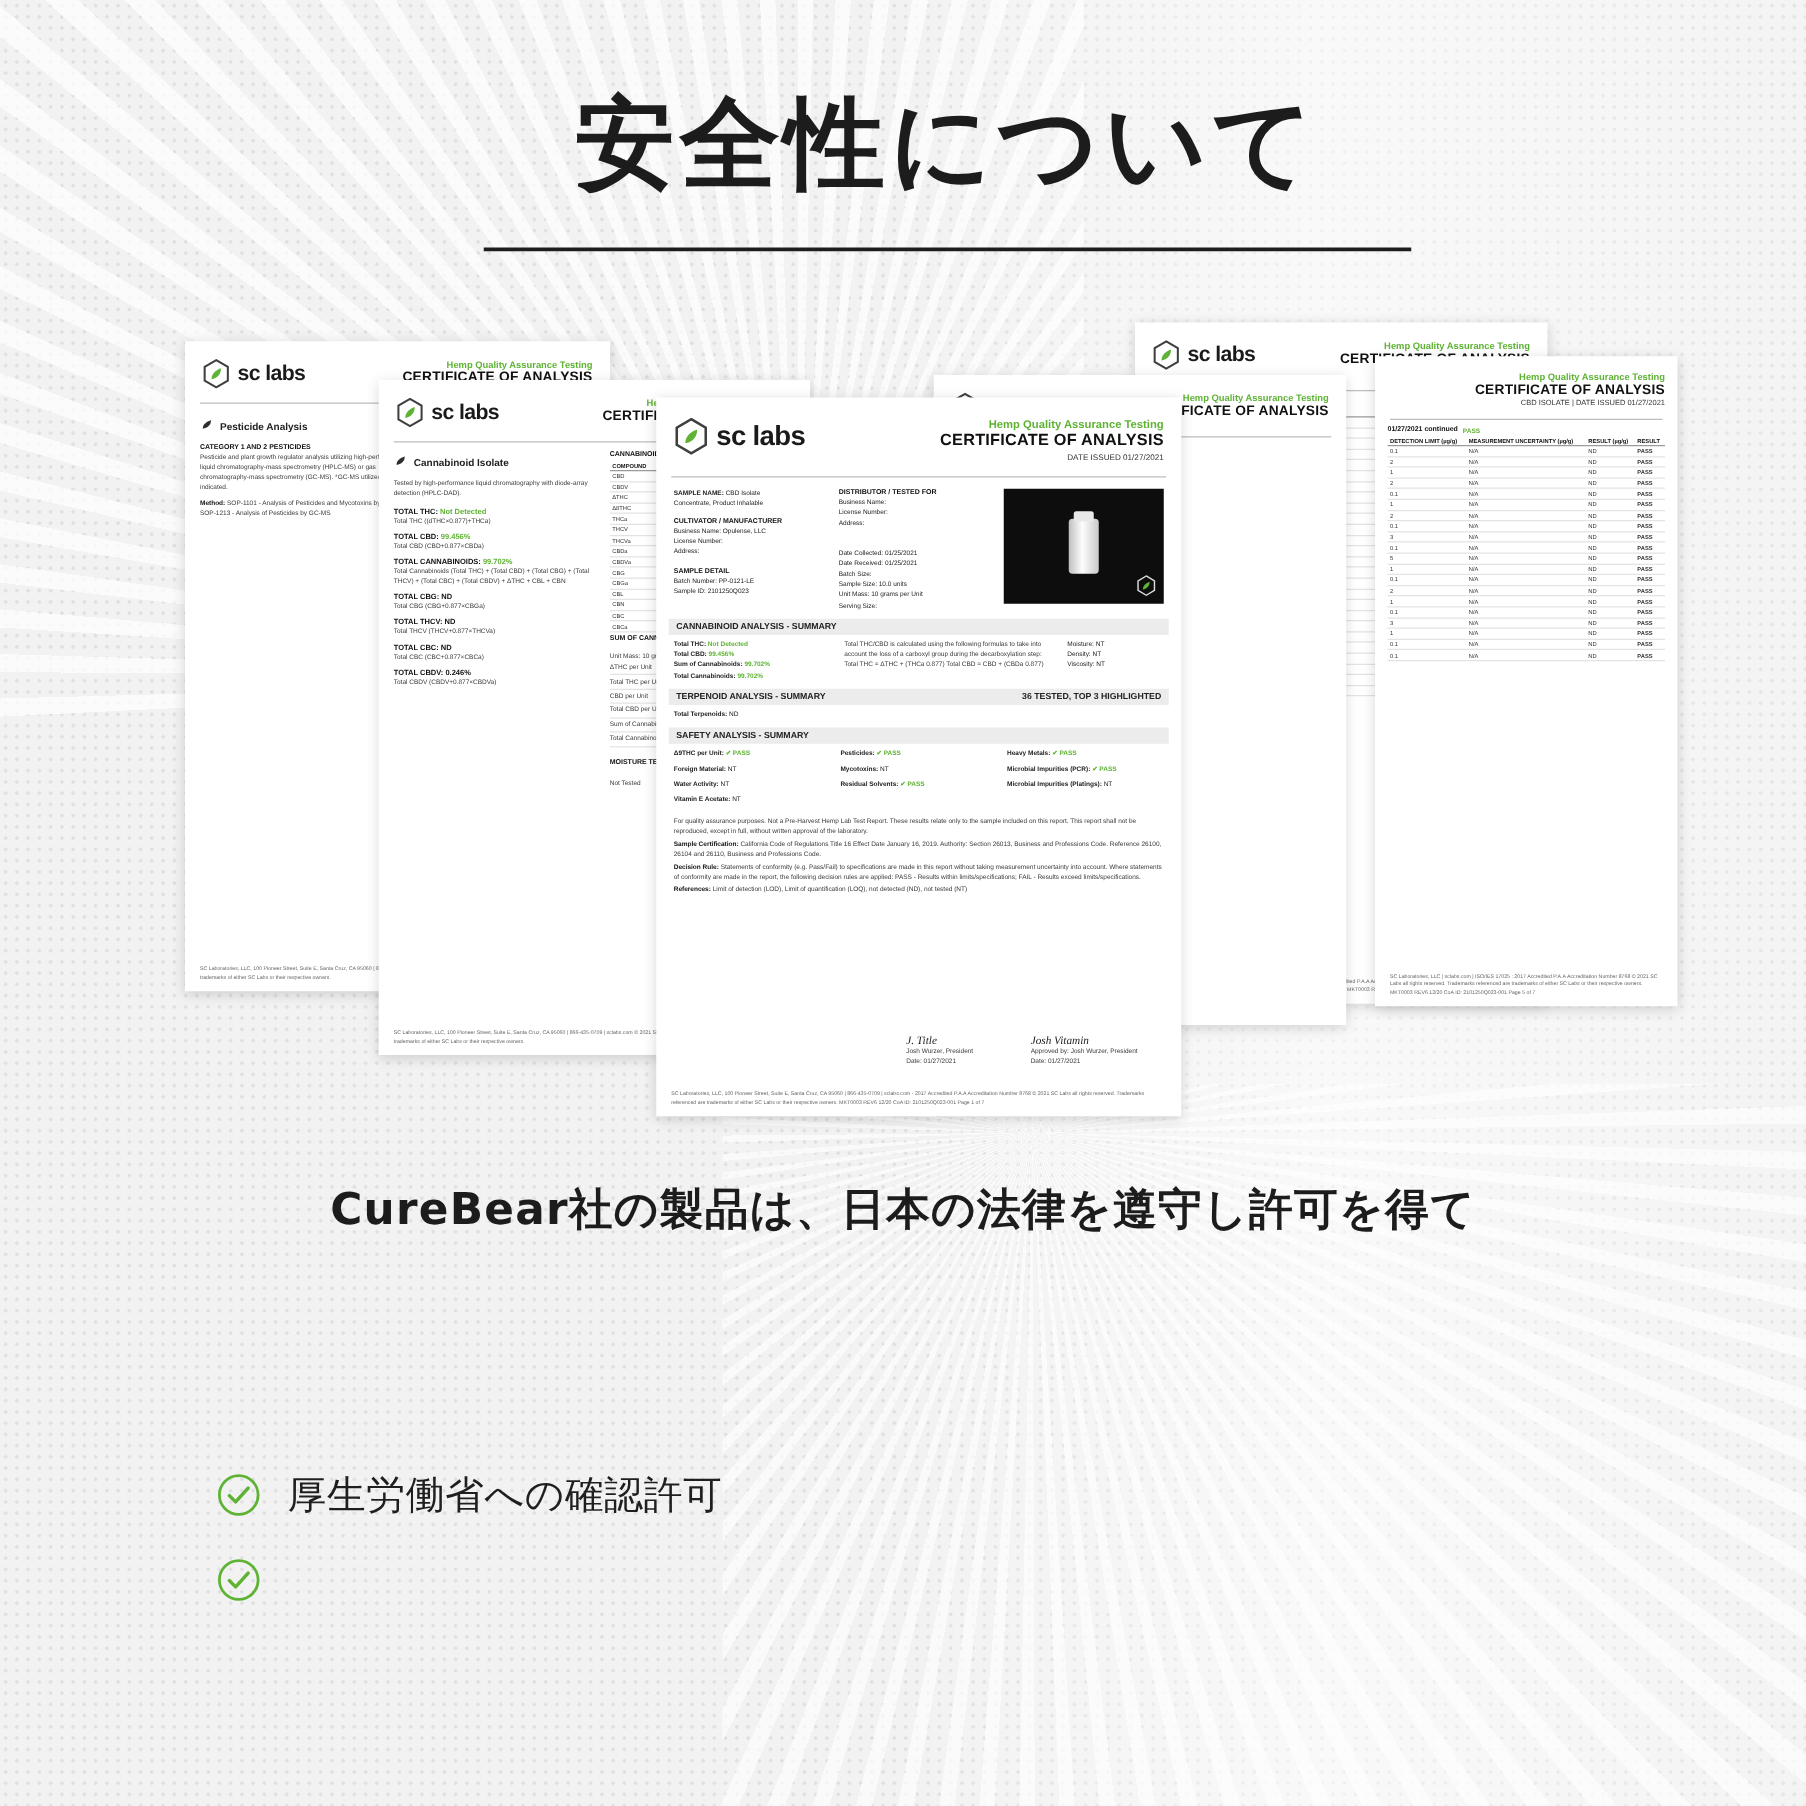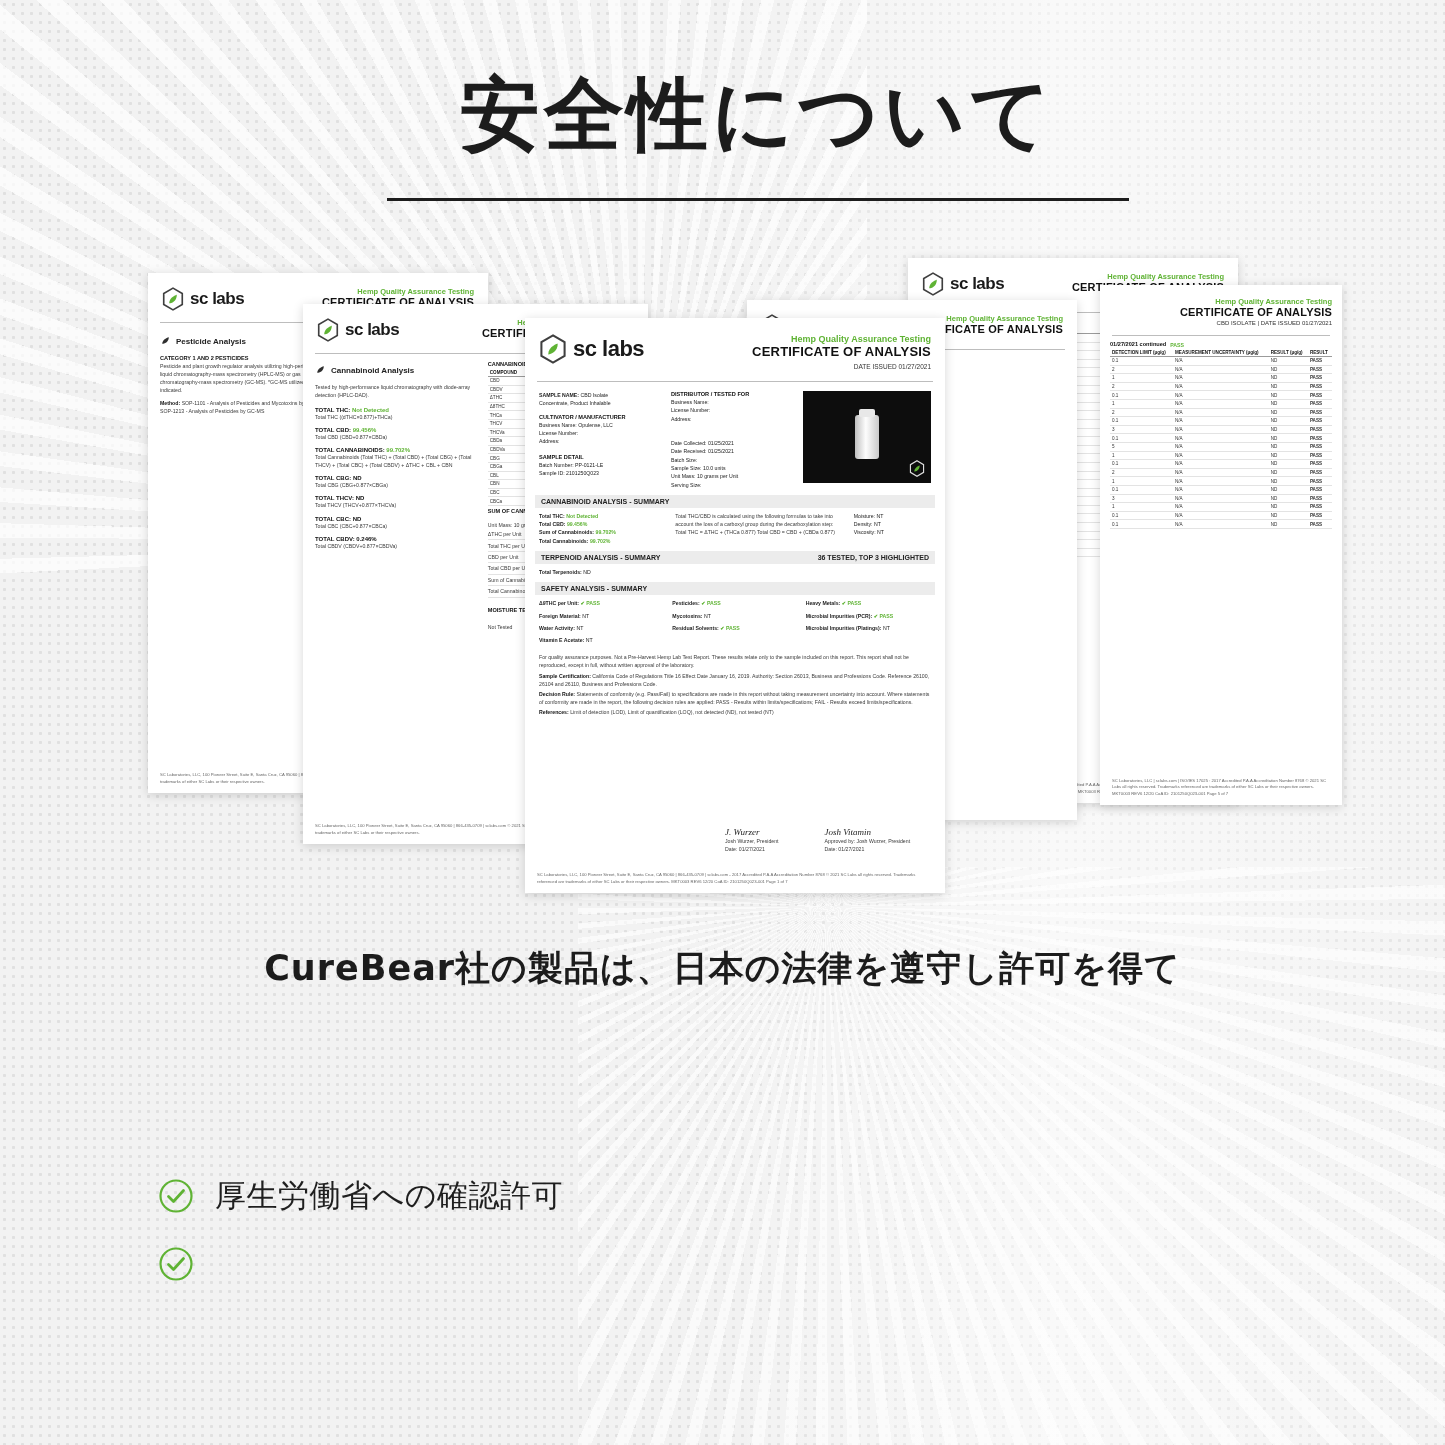--- a/index.html
+++ b/index.html
@@ -84,21 +84,21 @@
   .bottle::before{content:"";position:absolute;left:4px;top:-6px;width:16px;height:8px;background:#e8e8e8;border-radius:2px;}
   .leafbadge{position:absolute;right:6px;bottom:6px;width:16px;height:17px;}
   .sig{font-family:"Liberation Serif", serif;font-style:italic;font-size:9px;color:#1b1b1b;}
   
   .para{position:absolute;left:0;top:940px;width:100%;text-align:center;}
   .para div{
     font-family:"DejaVu Sans", sans-serif;
     font-size:35px;font-weight:700;color:#1c1c1c;line-height:1.62;letter-spacing:1px;
   }
   
-  .checks{position:absolute;left:159px;top:1175px;width:1200px;}
+  .checks{position:absolute;left:174px;top:1175px;width:1200px;}
   .chk{display:flex;align-items:center;margin-bottom:30px;}
   .chk-ico{width:34px;height:34px;flex:none;margin-right:22px;}
   .chk-tx{font-family:"DejaVu Sans", sans-serif;font-size:31px;color:#1f1f1f;letter-spacing:.5px;}
 </style>
 </head>
 <body>
 
 <div class="bg-layer">
   <div class="bg-dots"></div>
   <div class="bg-fan"></div>
@@ -660,21 +660,21 @@
     <div class="rule"></div>
 
     <div style="display:flex;gap:9px;padding:2px 12px 0;">
       <div style="flex:1.05;">
         <div style="display:flex;align-items:center;gap:5px;margin-bottom:4px;">
           <span>
             <svg viewBox="0 0 20 20" width="11" height="11">
                 <path d="M4 16 C4 7, 16 4, 16 4 C16 13, 8 16, 4 16 Z" fill="#2f2f2f"></path>
               </svg>
           </span>
-          <span style="font-size:8px;font-weight:700;">Cannabinoid Analysis</span>
+          <span style="font-size:8px;font-weight:700;">Cannabinoid Isolate</span>
         </div>
         <div class="tiny">Tested by high-performance liquid chromatography with diode-array detection (HPLC-DAD).</div>
         <div id="d2-totals" style="margin-top:8px;">
             <div style="margin-bottom: 6px;">
               <div style="font-size:6px;font-weight:700;color:#111;"><span>TOTAL THC:</span> <span class="green">Not Detected</span></div>
               <div class="tiny">Total THC ((dTHC×0.877)+THCa)</div>
             </div>
             <div style="margin-bottom: 6px;">
               <div style="font-size:6px;font-weight:700;color:#111;"><span>TOTAL CBD:</span> <span class="green">99.456%</span></div>
               <div class="tiny">Total CBD (CBD+0.877×CBDa)</div>
@@ -928,21 +928,21 @@
       <b>Decision Rule:</b>
       <span>Statements of conformity (e.g. Pass/Fail) to specifications are made in this report without taking measurement uncertainty into account. Where statements of conformity are made in the report, the following decision rules are applied: PASS - Results within limits/specifications; FAIL - Results exceed limits/specifications.</span>
     </div>
     <div style="padding:2px 14px 0;" class="tiny">
       <b>References:</b>
       <span>Limit of detection (LOD), Limit of quantification (LOQ), not detected (ND), not tested (NT)</span>
     </div>
 
     <div style="position:absolute;left:200px;bottom:40px;display:flex;gap:46px;">
       <div>
-        <div class="sig">J. Wurzer</div>
+        <div class="sig">J. Title</div>
         <div class="tiny">Josh Wurzer, President</div>
         <div class="tiny">Date: 01/27/2021</div>
       </div>
       <div>
         <div class="sig">Josh Vitamin</div>
         <div class="tiny">Approved by: Josh Wurzer, President</div>
         <div class="tiny">Date: 01/27/2021</div>
       </div>
     </div>
 

